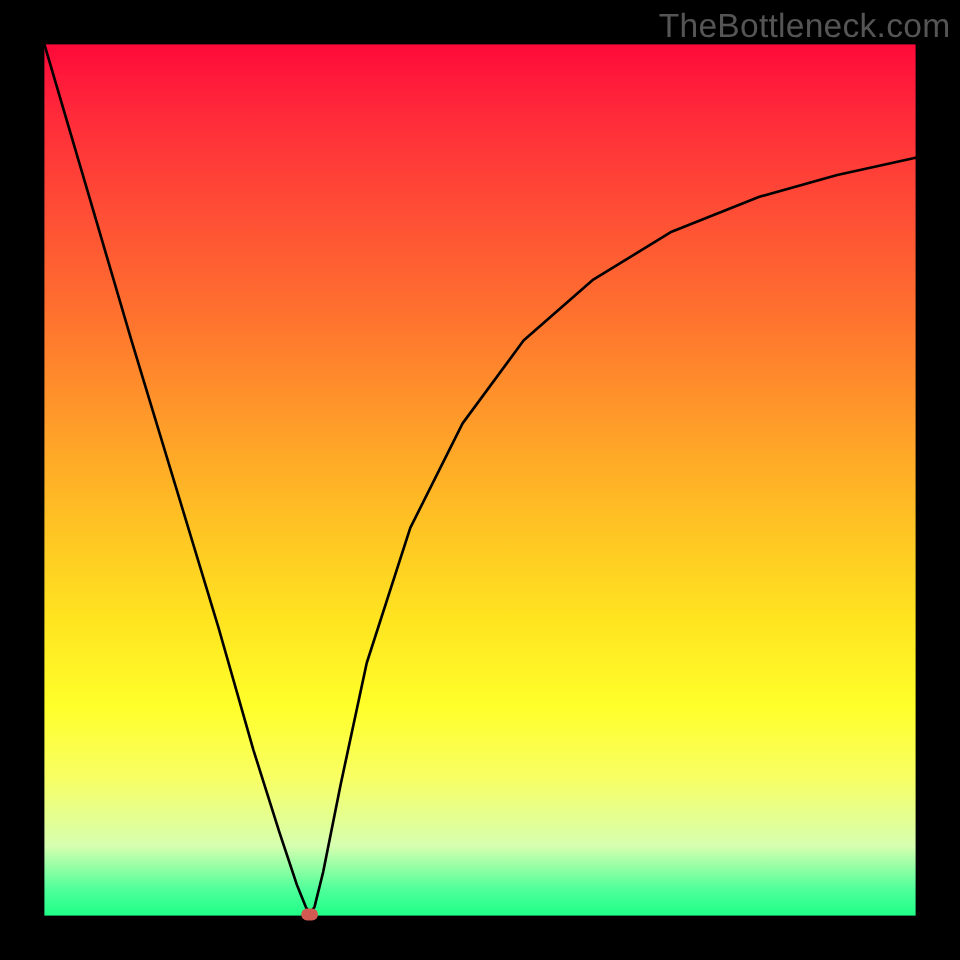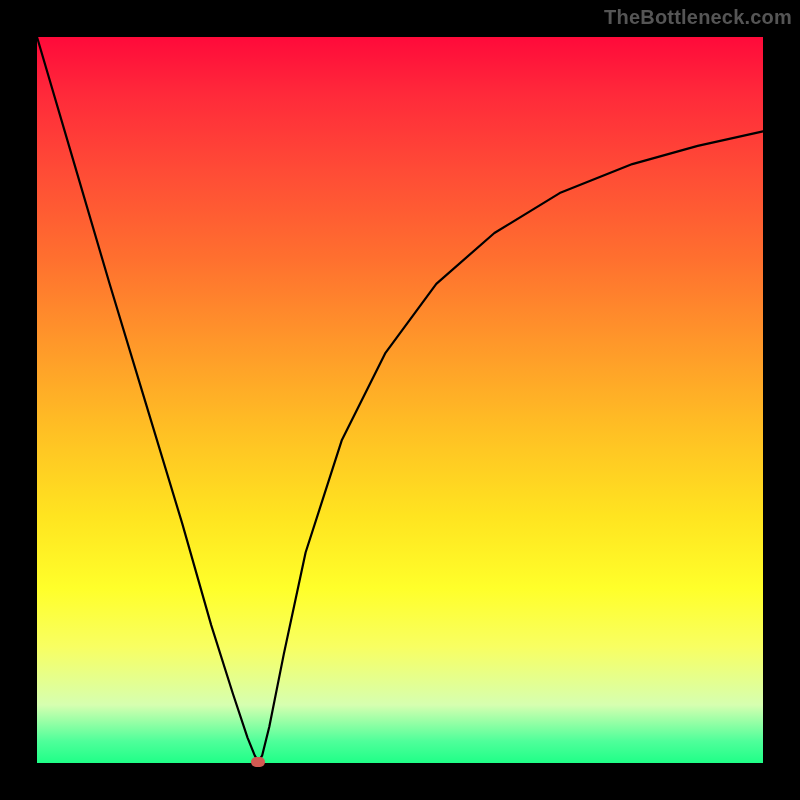--- a/index.html
+++ b/index.html
@@ -31,22 +31,22 @@
       #d6ffb0 92%,
       #4fff9a 97%,
       #1fff87 100%
     );
   }
   .watermark {
     position: absolute;
     top: 6px;
     right: 8px;
     color: #555;
-    font-size: 20px;
-    font-weight: 700;
+    font-size: 28px;
+    font-weight: 400;
     letter-spacing: 0.2px;
     z-index: 5;
   }
   svg.curve {
     position: absolute;
     left: 0;
     top: 0;
     width: 726px;
     height: 726px;
     overflow: visible;

